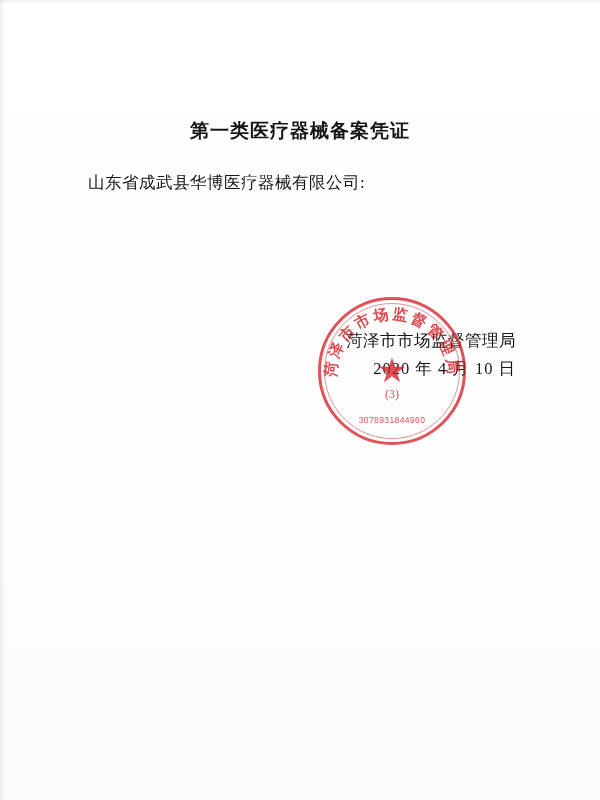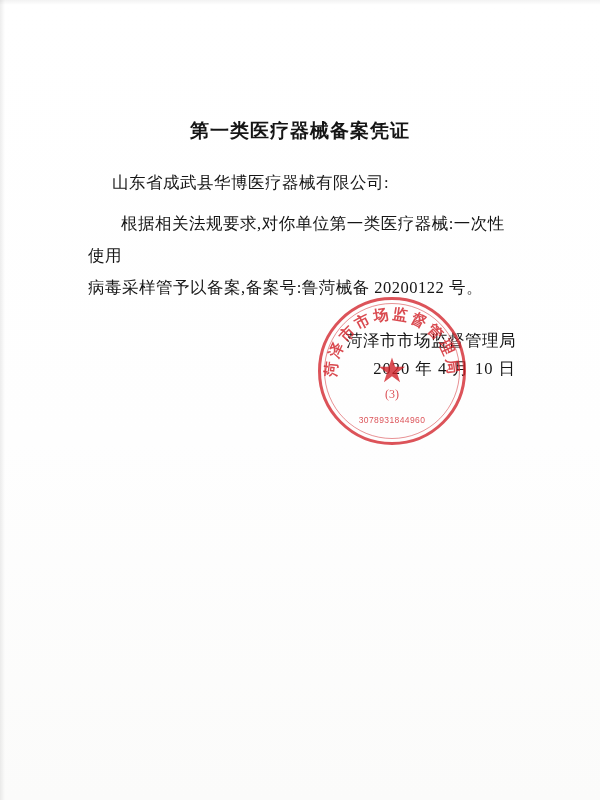--- a/index.html
+++ b/index.html
@@ -39,21 +39,20 @@
     letter-spacing: 1px;
     color: #151515;
   }
   .addressee {
     position: absolute;
     top: 172px;
     left: 88px;
     font-size: 16.5px;
     letter-spacing: 0.5px;
     color: #151515;
-    margin-left: 24px;
   }
   .body-block {
     position: absolute;
     top: 208px;
     left: 88px;
     width: 428px;
     font-size: 16.5px;
     line-height: 1.95;
     letter-spacing: 0.5px;
     color: #151515;
@@ -189,24 +188,20 @@
 
 <div class="page">
   <div class="paper-tint"></div>
   <div class="edge-shadow-left"></div>
   <div class="edge-shadow-top"></div>
 
   <div class="doc-title">第一类医疗器械备案凭证</div>
 
   <div class="addressee">山东省成武县华博医疗器械有限公司:</div>
 
-  <div class="body-block">
-    <span class="indent">根据相关法规要求,对你单位第一类医疗器械:一次性使用</span>
-    <span>病毒采样管予以备案,备案号:鲁菏械备 20200122 号。</span>
-  </div>
 
   <div class="signature">菏泽市市场监督管理局</div>
   <div class="sig-date">2020 年 4 月 10 日</div>
 
   <div class="seal">
     <div class="seal-ring"></div>
     <div class="seal-ring-inner"></div>
     <svg class="seal-arc" viewBox="0 0 148 148">
       <defs>
         <path id="arcpath" d="M 18,78 A 56,56 0 0 1 130,78"></path>

